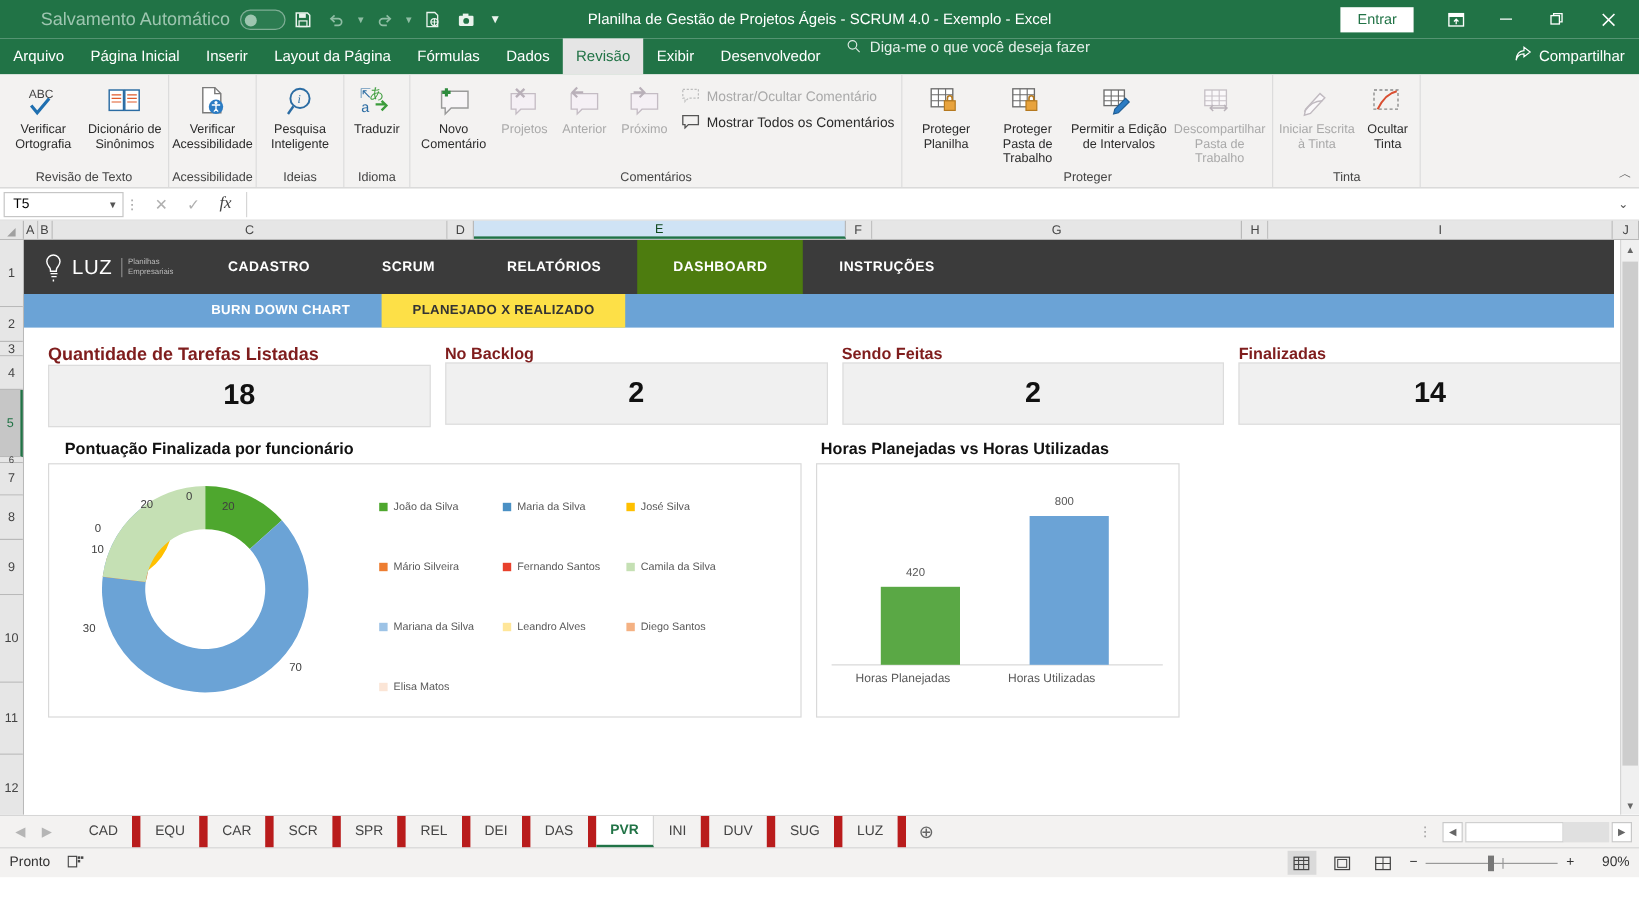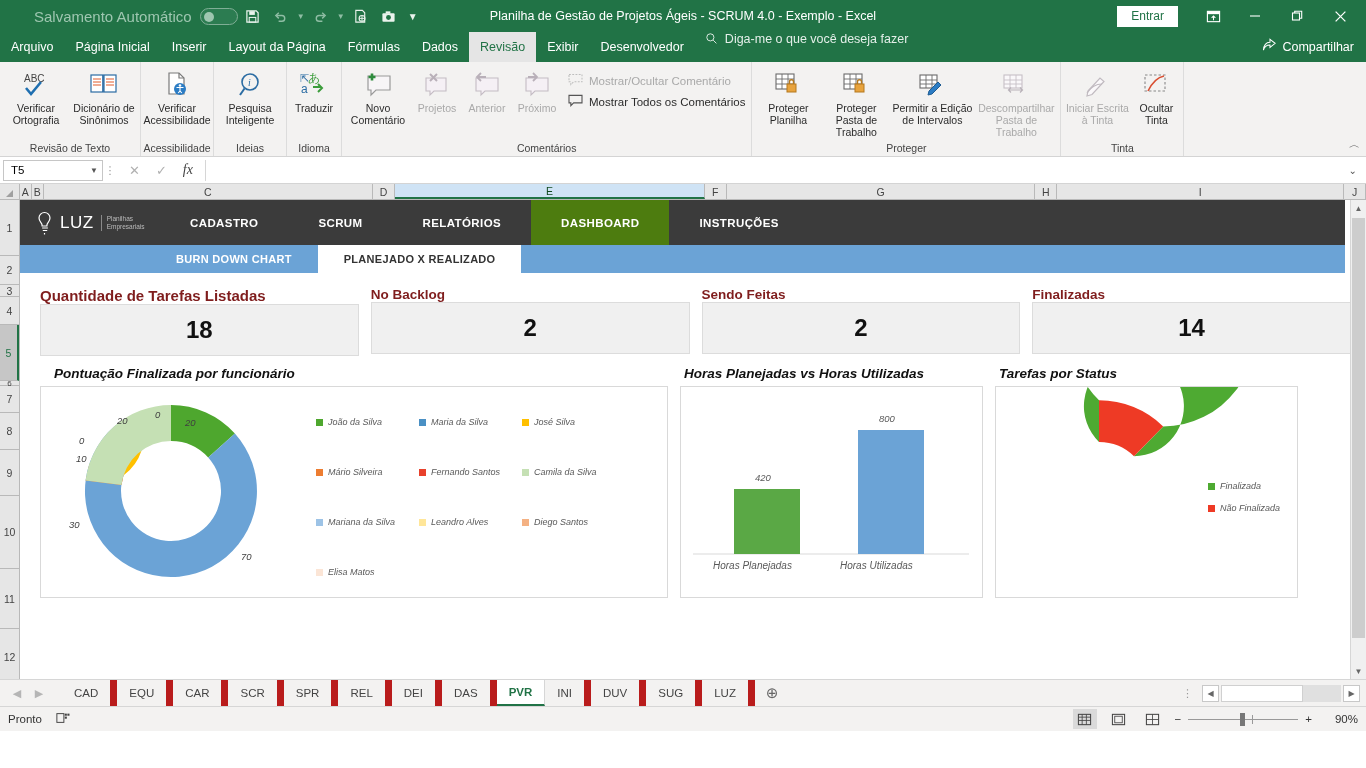--- a/index.html
+++ b/index.html
@@ -143,31 +143,31 @@
   .navitem {
     color: #fff; font-size: 11.5px; font-weight: bold; letter-spacing: .4px;
     display: flex; align-items: center; padding: 0 30px;
   }
   .navitem.active { background: #4d7c0f; }
   .subnav { height: 28px; background: #6ba3d6; display: flex; align-items: stretch; padding-left: 130px; }
   .subitem {
     color: #fff; font-size: 11px; font-weight: bold; letter-spacing: .3px;
     display: flex; align-items: center; padding: 0 26px;
   }
-  .subitem.active { background: #ffffff; color: #333; }
+  .subitem.active { background: #fde047; color: #333; }
   .kpis { display: flex; padding: 14px 15px 0 20px; gap: 12px; }
   .kpi { flex: 1; }
   .kpi-label { font-size: 13.5px; font-weight: bold; color: #7f1d1d; margin-bottom: 0; }
   .kpi.big .kpi-label { font-size: 15px; }
   .kpi-box {
     height: 52px; background: #f0f0f0; border: 1px solid #dcdcdc;
     display: flex; align-items: center; justify-content: center;
     font-size: 24px; font-weight: bold; color: #111;
   }
-  .charts { display: flex; padding: 10px 15px 0 20px; gap: 12px; font-style: italic; }
+  .charts { display: flex; padding: 10px 15px 0 20px; gap: 12px; }
   .chart-col { display: flex; flex-direction: column; }
   .chart-title { font-size: 13.5px; font-weight: bold; color: #111; margin-bottom: 5px; padding-left: 14px; }
   .chart-title.nopad { padding-left: 4px; }
   .chart-box { background: #fff; border: 1px solid #d9d9d9; position: relative; }
   .legend-grid { position: absolute; display: grid; }
   .legend-item { display: flex; align-items: center; gap: 5px; font-size: 9px; color: #595959; white-space: nowrap;}
   .swatch { width: 7px; height: 7px; flex: none; }
   .barlabel { position: absolute; font-size: 9.5px; color: #595959; }
   .axis-label { position: absolute; font-size: 10px; color: #595959; }
   .donut-val { position: absolute; font-size: 9.5px; color: #404040; }
@@ -705,45 +705,20 @@
               <rect x="53" y="102" width="66" height="65" fill="#5aa845"></rect>
               <rect x="177" y="43" width="66" height="124" fill="#6ba3d6"></rect>
             </svg>
             <span class="barlabel" style="left:74px;top:85px">420</span>
             <span class="barlabel" style="left:198px;top:26px">800</span>
             <span class="axis-label" style="left:32px;top:173px">Horas Planejadas</span>
             <span class="axis-label" style="left:159px;top:173px">Horas Utilizadas</span>
           </div>
         </div>
 
-        <div class="chart-col" style="width:303px">
-          <div class="chart-title nopad">Tarefas por Status</div>
-          <div class="chart-box" style="height:212px">
-            <svg width="300" height="210" viewBox="0 0 300 210" style="position:absolute;left:0;top:0">
-              <g transform="translate(103,105)">
-
-                <path d="M64.2 -65.6 A91.7 91.7 0 1 0 0 -91.7 L0 -50 A50 50 0 1 1 35 -35.8 Z" fill="#4eaa32"></path>
-
-                <path d="M0 -91.7 A91.7 91.7 0 0 1 64.2 -65.6 L35 -35.8 A50 50 0 0 0 0 -50 Z" fill="#ee3a25"></path>
-              </g>
-            </svg>
-            <span class="donut-val white" style="left:69px;top:42px">13%</span>
-            <span class="donut-val white" style="left:92px;top:178px">87%</span>
-            <div class="legend-grid" style="left:212px;top:94px;grid-template-columns:1fr;row-gap:12px">
-              <span class="legend-item">
-                  <i class="swatch" style="background:#4eaa32"></i>
-                  <span>Finalizada</span>
-                </span>
-              <span class="legend-item">
-                  <i class="swatch" style="background:#ee3a25"></i>
-                  <span>Não Finalizada</span>
-                </span>
-            </div>
-          </div>
-        </div>
 
       </div>
     </div>
 
     <div class="vscroll">
       <div class="vs-btn">▲</div>
       <div class="vs-thumb"></div>
       <div class="vs-btn" style="position:absolute;bottom:0;left:0;right:0">▼</div>
     </div>
   </div>

